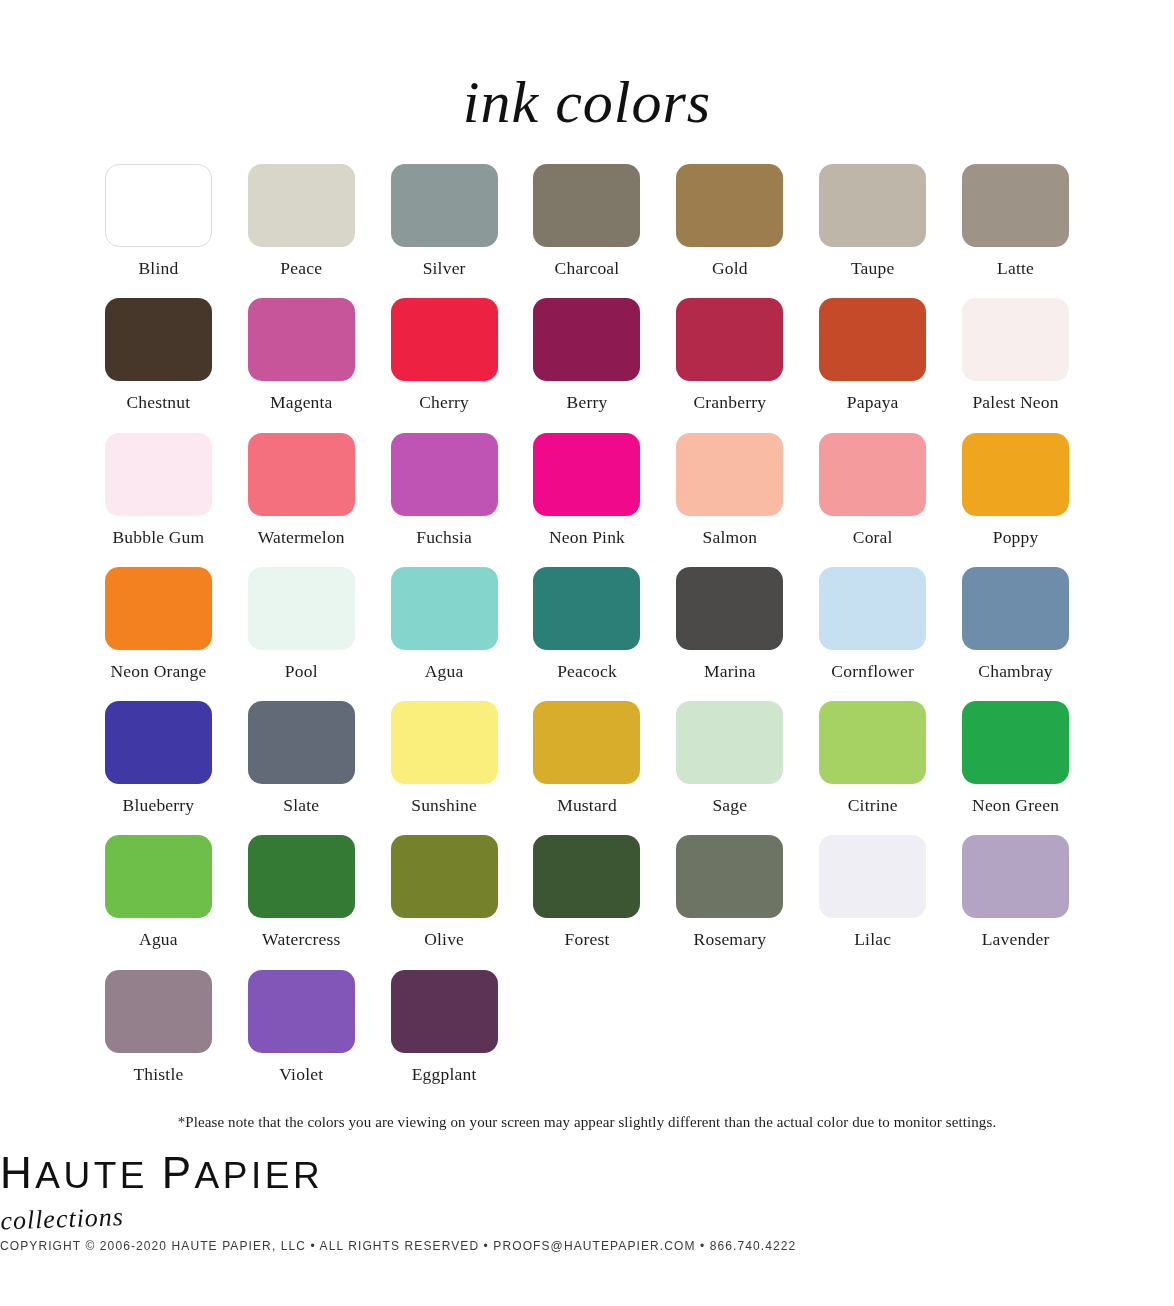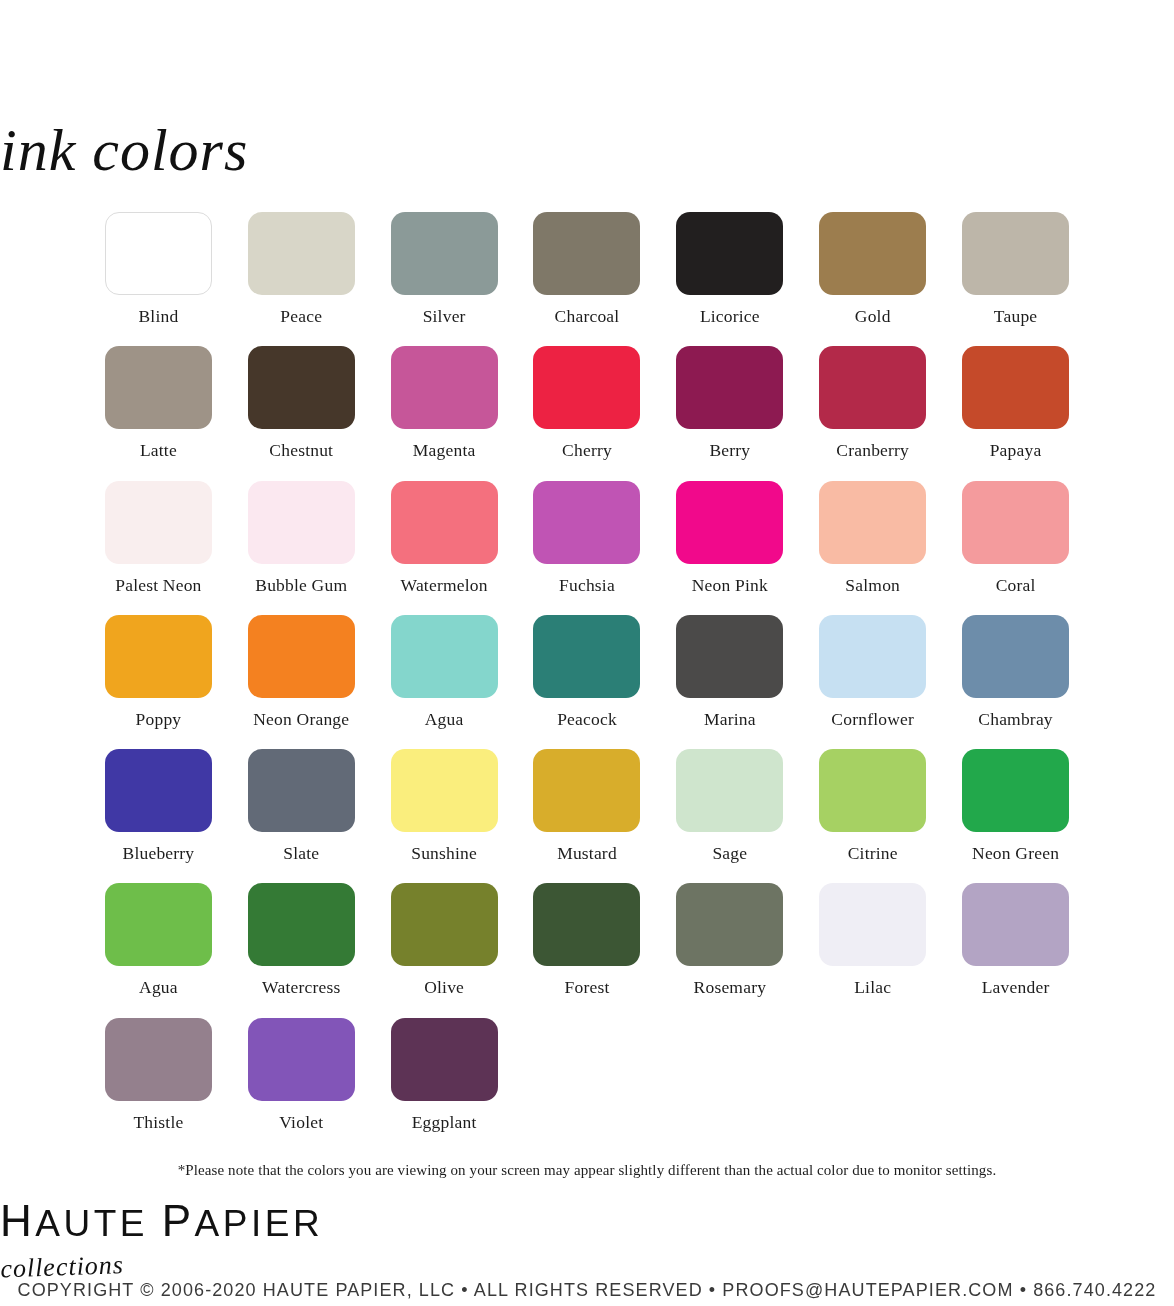--- a/index.html
+++ b/index.html
@@ -18,28 +18,28 @@
 
   .page {
     position: relative;
     width: 1174px;
     height: 1306px;
     box-sizing: border-box;
   }
 
   
   .title {
-    text-align: left;
+    text-align: center;
     font-family: "Liberation Serif", "DejaVu Serif", serif;
     font-style: italic;
     font-size: 60px;
     line-height: 1;
     letter-spacing: 1px;
     color: #111111;
-    padding-top: 120px;
+    padding-top: 72px;
     margin: 0;
     font-weight: 400;
   }
 
   
   .grid {
     margin: 0 auto;
     padding-top: 32px;
     width: 1000px;
     display: grid;
@@ -107,26 +107,25 @@
     font-family: "Liberation Serif", "DejaVu Serif", serif;
     font-style: italic;
     font-size: 26px;
     letter-spacing: 1px;
     color: #111111;
     margin-top: -9px;
     transform: rotate(-2deg);
   }
 
   .copyright {
-    text-align: center;
     font-family: "Liberation Sans", "DejaVu Sans", sans-serif;
-    font-size: 18px;
+    font-size: 12px;
     letter-spacing: 1.1px;
     color: #3a3a3a;
-    margin-top: 16px;
+    margin-top: 23px;
   }
 </style>
 </head>
 <body>
 
 <div class="page">
 
   <h1 class="title">ink colors</h1>
 
   <div class="grid">
@@ -140,24 +139,20 @@
       </div>
       <div class="cell">
         <div class="swatch" style="background: rgb(139, 154, 152);"></div>
         <div class="label">Silver</div>
       </div>
       <div class="cell">
         <div class="swatch" style="background: rgb(127, 120, 104);"></div>
         <div class="label">Charcoal</div>
       </div>
       <div class="cell">
-        <div class="swatch" style="background: rgb(34, 31, 31);"></div>
-        <div class="label">Licorice</div>
-      </div>
-      <div class="cell">
         <div class="swatch" style="background: rgb(156, 125, 78);"></div>
         <div class="label">Gold</div>
       </div>
       <div class="cell">
         <div class="swatch" style="background: rgb(189, 182, 169);"></div>
         <div class="label">Taupe</div>
       </div>
       <div class="cell">
         <div class="swatch" style="background: rgb(158, 147, 135);"></div>
         <div class="label">Latte</div>
@@ -214,20 +209,24 @@
         <div class="swatch" style="background: rgb(244, 155, 157);"></div>
         <div class="label">Coral</div>
       </div>
       <div class="cell">
         <div class="swatch" style="background: rgb(240, 165, 30);"></div>
         <div class="label">Poppy</div>
       </div>
       <div class="cell">
         <div class="swatch" style="background: rgb(244, 129, 32);"></div>
         <div class="label">Neon Orange</div>
+      </div>
+      <div class="cell">
+        <div class="swatch" style="background: rgb(233, 245, 239);"></div>
+        <div class="label">Pool</div>
       </div>
       <div class="cell">
         <div class="swatch" style="background: rgb(132, 214, 204);"></div>
         <div class="label">Agua</div>
       </div>
       <div class="cell">
         <div class="swatch" style="background: rgb(43, 127, 118);"></div>
         <div class="label">Peacock</div>
       </div>
       <div class="cell">

